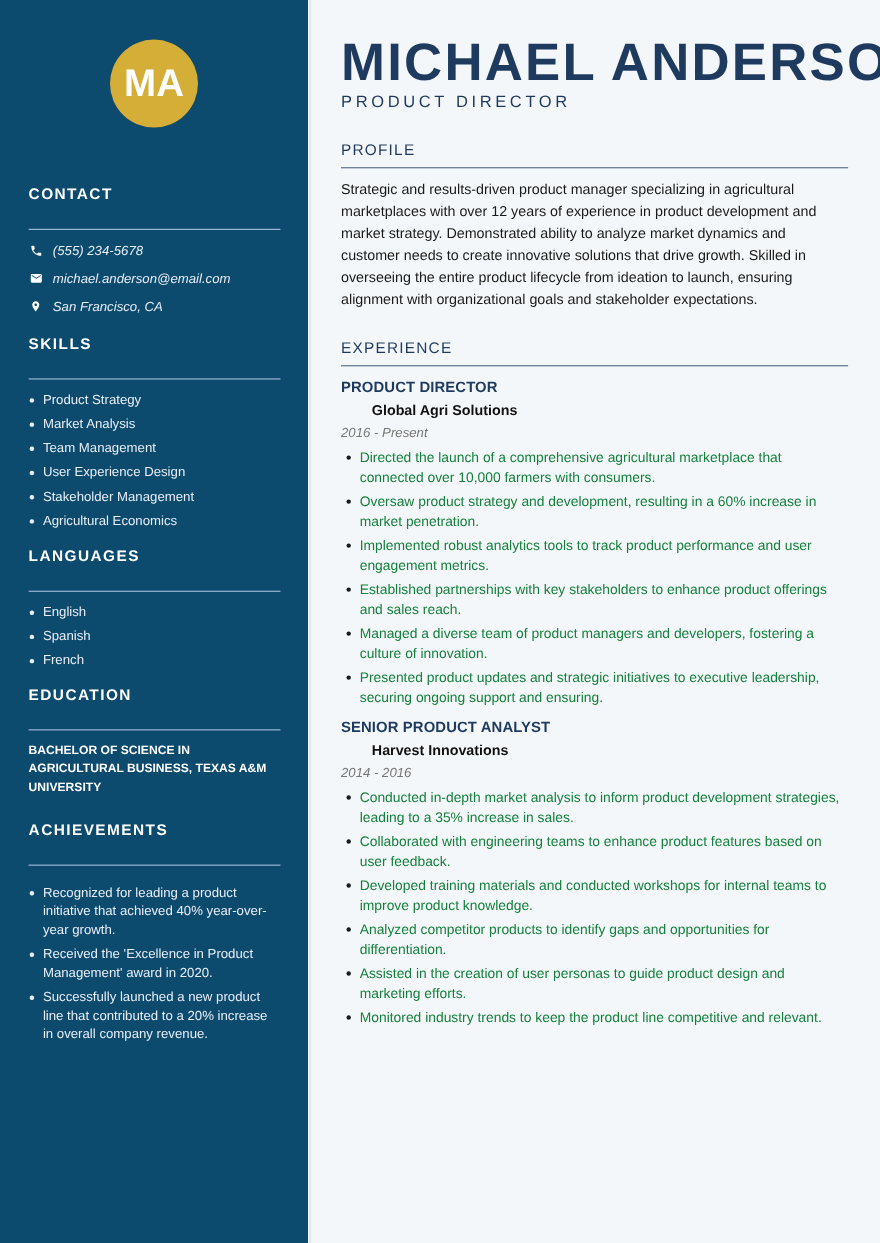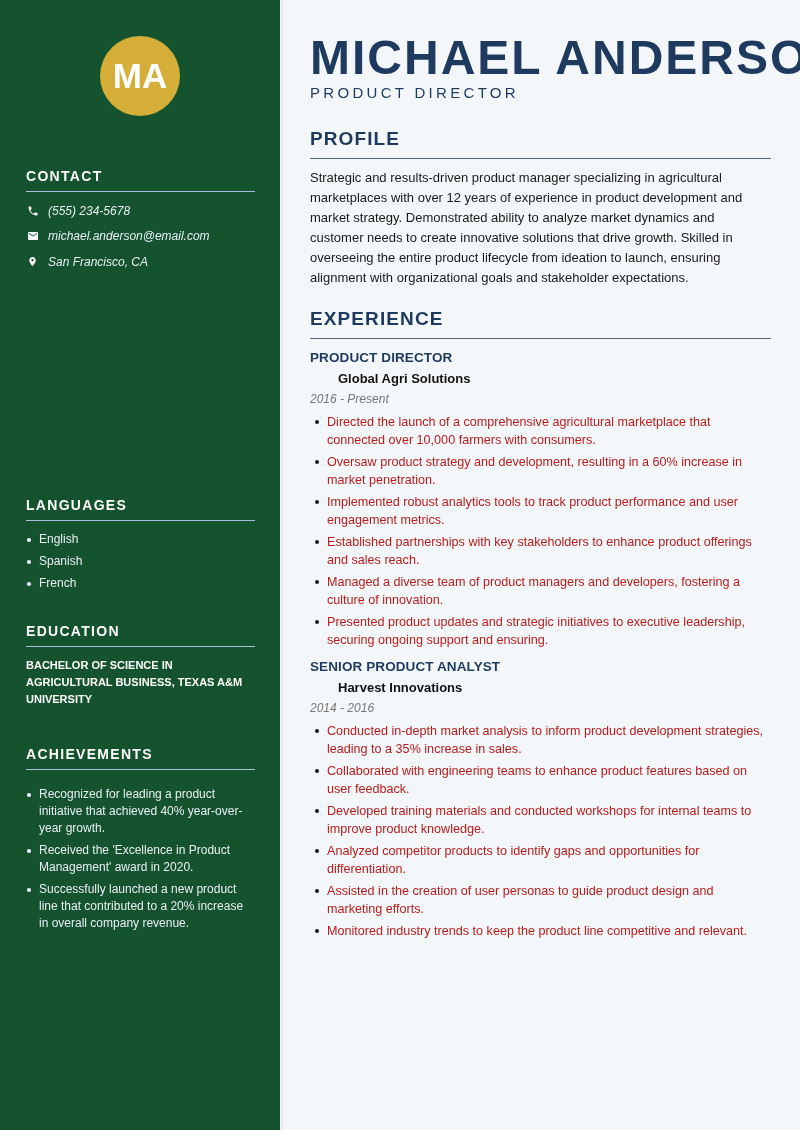--- a/index.html
+++ b/index.html
@@ -5,42 +5,42 @@
   * { margin: 0; padding: 0; box-sizing: border-box; }
   html, body { width: 800px; height: 1130px; overflow: hidden; }
   body {
     font-family: "Liberation Sans", "DejaVu Sans", sans-serif;
     background: #f4f7f9;
     position: relative;
   }
   .sidebar {
     position: absolute; left: 0; top: 0;
     width: 280px; height: 1130px;
-    background: #14532d;
+    background: #0c4a6e;
     color: #ffffff;
     padding: 0 26px;
   }
   .avatar {
     position: absolute;
     left: 100px; top: 36px;
     width: 80px; height: 80px;
     border-radius: 50%;
     background: #d4ae36;
     color: #ffffff;
     display: flex; align-items: center; justify-content: center;
     font-weight: bold;
     font-size: 35px;
     letter-spacing: 0px;
   }
   .side-section { position: absolute; left: 26px; width: 229px; }
   .side-title {
     font-size: 14px;
     font-weight: bold;
     letter-spacing: 1.3px;
-    padding-bottom: 7px;
+    padding-bottom: 24px;
     border-bottom: 1.5px solid #a9c1e0;
     color: #ffffff;
   }
   .contact-row {
     display: flex; align-items: center;
     font-size: 12px;
     color: #e8eef6;
     height: 25.5px;
   }
   .contact-row .ico {
@@ -87,22 +87,22 @@
     white-space: nowrap;
   }
   .role {
     position: absolute; left: 0; top: 84px;
     font-size: 15px;
     color: #1e3a5f;
     letter-spacing: 3.3px;
   }
   .main-section { position: absolute; left: 0; width: 461px; }
   .main-title {
-    font-size: 19px;
-    font-weight: bold;
+    font-size: 14px;
+    font-weight: normal;
     color: #1e3a5f;
     letter-spacing: 1.1px;
     padding-bottom: 8px;
     border-bottom: 1.5px solid #4f6680;
   }
   .profile-text {
     font-size: 13px;
     line-height: 20px;
     color: #1a1a1a;
     margin-top: 9px;
@@ -126,21 +126,21 @@
     font-style: italic;
     color: #777;
     margin-top: 6px;
   }
   .job-bullets { list-style: none; margin-top: 7px; }
   .job-bullets li {
     position: relative;
     font-size: 12.6px;
     line-height: 18px;
     padding-left: 17px;
-    color: #b91c1c;
+    color: #15803d;
     margin-bottom: 4px;
   }
   .job-bullets li::before {
     content: "";
     position: absolute; left: 5px; top: 7px;
     width: 4px; height: 4px;
     background: #1a1a1a;
     border-radius: 50%;
   }
 </style>
@@ -175,20 +175,31 @@
         <span class="ico">
           <svg width="11" height="13" viewBox="0 0 24 24">
               <path fill="#ffffff" d="M12 2C8.1 2 5 5.1 5 9c0 5.2 7 13 7 13s7-7.8 7-13c0-3.9-3.1-7-7-7zm0 9.5c-1.4 0-2.5-1.1-2.5-2.5s1.1-2.5 2.5-2.5 2.5 1.1 2.5 2.5-1.1 2.5-2.5 2.5z"></path>
             </svg>
         </span>
         <span>San Francisco, CA</span>
       </div>
     </div>
   </div>
 
+  <div class="side-section" style="top:304px;">
+    <div class="side-title">SKILLS</div>
+    <ul class="bullets" style="margin-top:10px;">
+      <li>Product Strategy</li>
+      <li>Market Analysis</li>
+      <li>Team Management</li>
+      <li>User Experience Design</li>
+      <li>Stakeholder Management</li>
+      <li>Agricultural Economics</li>
+    </ul>
+  </div>
 
   <div class="side-section" style="top:497px;">
     <div class="side-title">LANGUAGES</div>
     <ul class="bullets" style="margin-top:10px;">
       <li>English</li>
       <li>Spanish</li>
       <li>French</li>
     </ul>
   </div>
 

